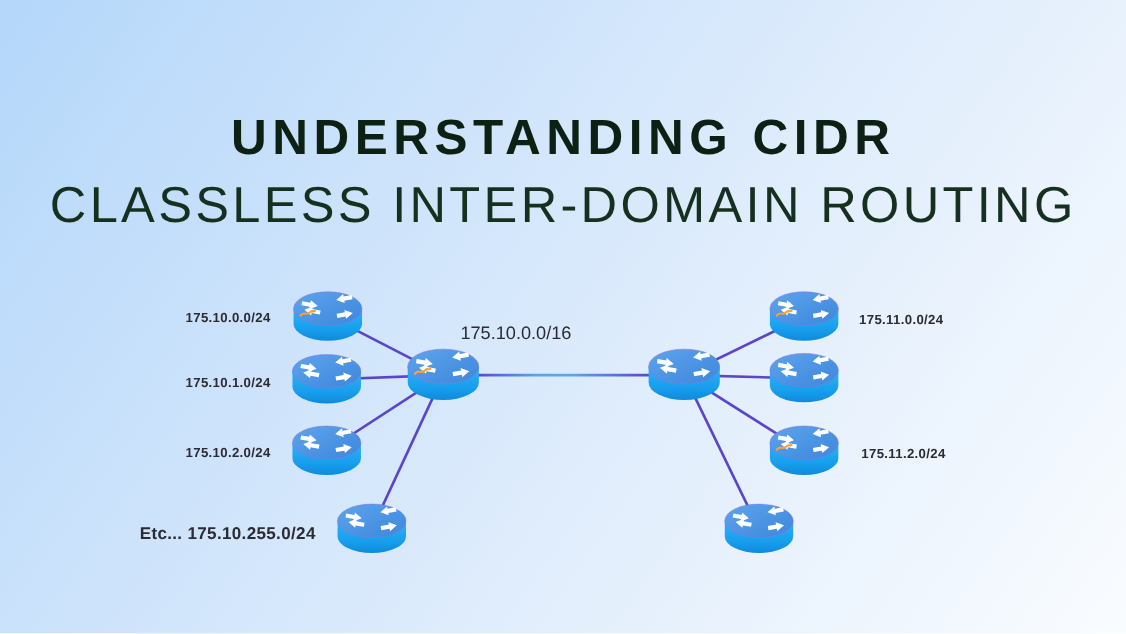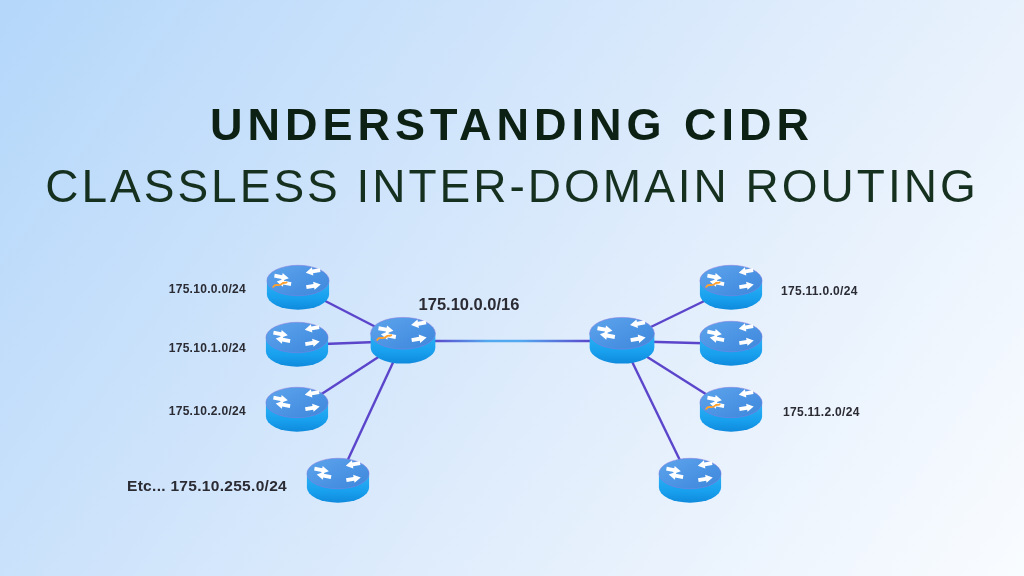--- a/index.html
+++ b/index.html
@@ -41,21 +41,21 @@
   }
   .advertise{
     position:absolute;left:557px;top:356px;z-index:3;
     transform:translateX(-50%);
     text-align:center;font-size:15.5px;font-weight:700;color:#2b2b33;
     line-height:19px;white-space:nowrap;
   }
   .agg{
     position:absolute;left:469px;top:304px;z-index:3;
     transform:translate(-50%,-50%);
-    font-size:16.5px;font-weight:700;color:#2b2b33;white-space:nowrap;
+    font-size:16.5px;font-weight:400;color:#2b2b33;white-space:nowrap;
   }
   .hidden-defs{position:absolute;width:0;height:0;}
 </style>
 </head>
 <body>
 
 <div class="stage">
 
   <svg class="hidden-defs" aria-hidden="true">
     <defs>

